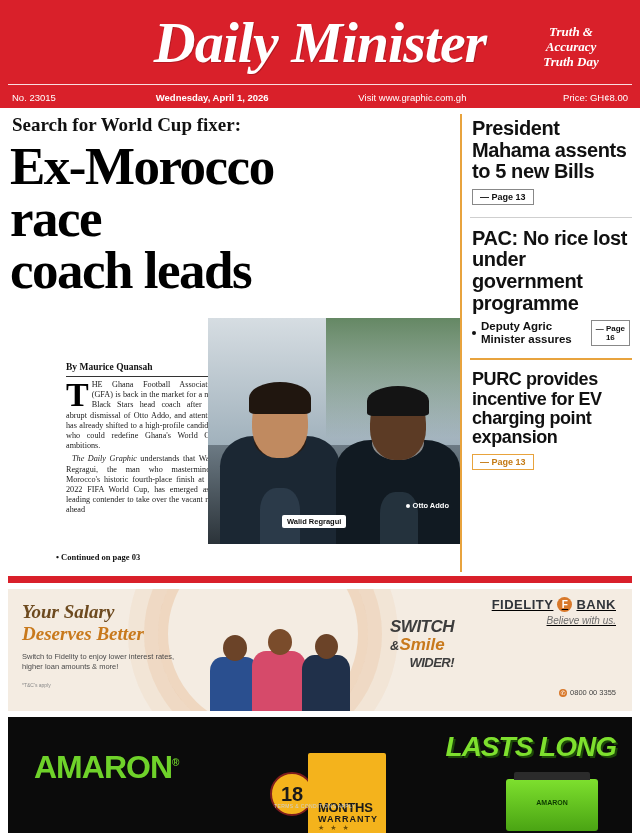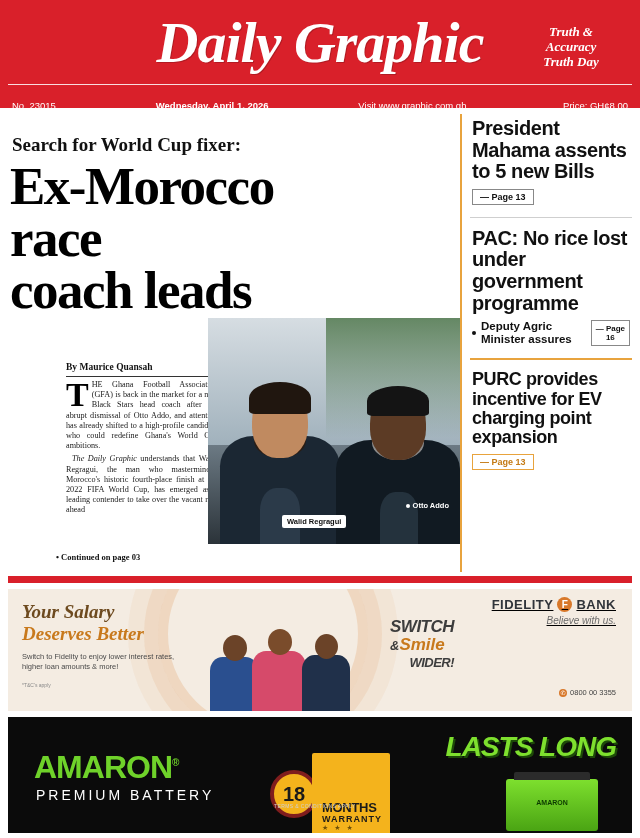--- a/index.html
+++ b/index.html
@@ -61,21 +61,21 @@
     left: 8px;
     right: 8px;
     top: 84px;
     height: 1px;
     background: rgba(255,255,255,0.85);
   }
   .masthead-info {
     position: absolute;
     left: 8px;
     right: 8px;
-    top: 96px;
+    top: 88px;
     height: 18px;
     display: flex;
     align-items: center;
     color: #ffffff;
     font-size: 9.5px;
   }
   .mi-left { width: 15%; text-align: left; padding-left: 4px; }
   .mi-center { width: 35%; text-align: center; font-weight: bold; }
   .mi-url { width: 30%; text-align: center; }
   .mi-price { width: 20%; text-align: right; padding-right: 4px; }
@@ -101,21 +101,21 @@
     padding-left: 8px;
     box-sizing: border-box;
   }
 
   
   .kicker {
     font-family: "Liberation Serif", serif;
     font-weight: bold;
     font-size: 19px;
     color: #111111;
-    margin: 20px 0 2px 4px;
+    margin: 0 0 2px 4px;
   }
   .headline {
     font-family: "Liberation Serif", serif;
     font-weight: bold;
     font-size: 53px;
     line-height: 52px;
     color: #000000;
     letter-spacing: -1.5px;
     margin: 4px 0 0 2px;
   }
@@ -478,21 +478,21 @@
     position: absolute;
     left: 262px; top: 36px;
     display: flex;
     align-items: center;
   }
   .am-18 {
     width: 40px; height: 40px; border-radius: 50%;
     background: #f4b31c; color: #1a1a1a;
     font-weight: bold; font-size: 20px;
     display: flex; align-items: center; justify-content: center;
-    border: 4px solid #7f1d1d;
+    border: 2px solid #7f1d1d;
   }
   .am-months {
     margin-left: -6px;
     background: #f4b31c;
     color: #1a1a1a;
     padding: 4px 8px 3px 10px;
     border-radius: 2px;
   }
   .am-m1 { font-weight: bold; font-size: 13px; line-height: 13px; letter-spacing: -0.3px; margin-top: 44px;}
   .am-m2 { font-weight: bold; font-size: 9px; line-height: 10px; letter-spacing: 1px;}
@@ -536,21 +536,21 @@
     font-weight: bold;
     color: #0c3a00;
   }
 </style>
 </head>
 <body>
 
 <div class="page">
 
   <div class="masthead">
-    <div class="masthead-title">Daily Graphic</div>
+    <div class="masthead-title">Daily Minister</div>
     <div class="masthead-slogan">
       <div>Truth &amp;</div>
       <div>Accuracy</div>
       <div>Truth Day</div>
     </div>
     <div class="masthead-rule"></div>
     <div class="masthead-info">
       <div class="mi-left">No. 23015</div>
       <div class="mi-center">Wednesday, April 1, 2026</div>
       <div class="mi-url">Visit www.graphic.com.gh</div>
@@ -676,21 +676,20 @@
 
     <div class="fid-phone">
       <span class="dot">✆</span><span>0800 00 3355</span>
     </div>
   </div>
 
   <div class="ad-amaron">
     <div class="am-name">
       <span>AMARON</span><span class="am-reg">®</span>
     </div>
-    <div class="am-sub">PREMIUM BATTERY</div>
 
     <div class="am-badge">
       <div class="am-18">18</div>
       <div class="am-months">
         <div class="am-m1">MONTHS</div>
         <div class="am-m2">WARRANTY</div>
         <div class="am-stars">★ ★ ★</div>
       </div>
     </div>
     <div class="am-terms">TERMS &amp; CONDITIONS APPLY</div>

